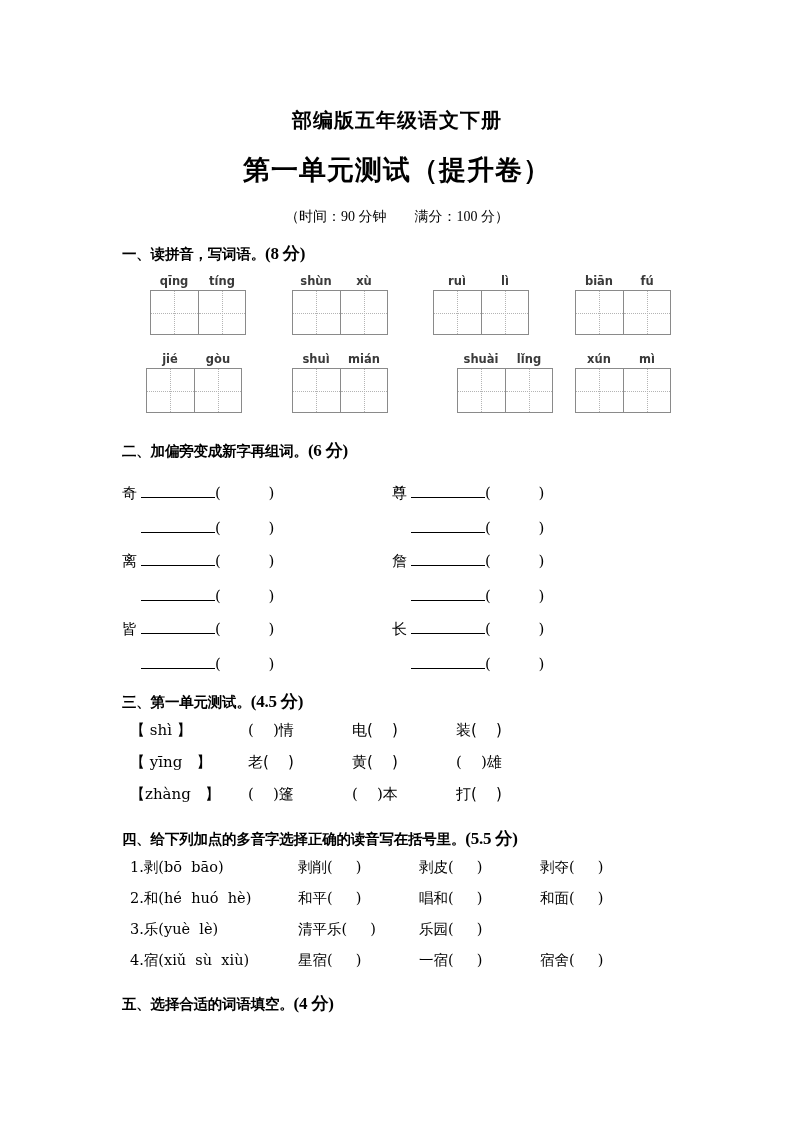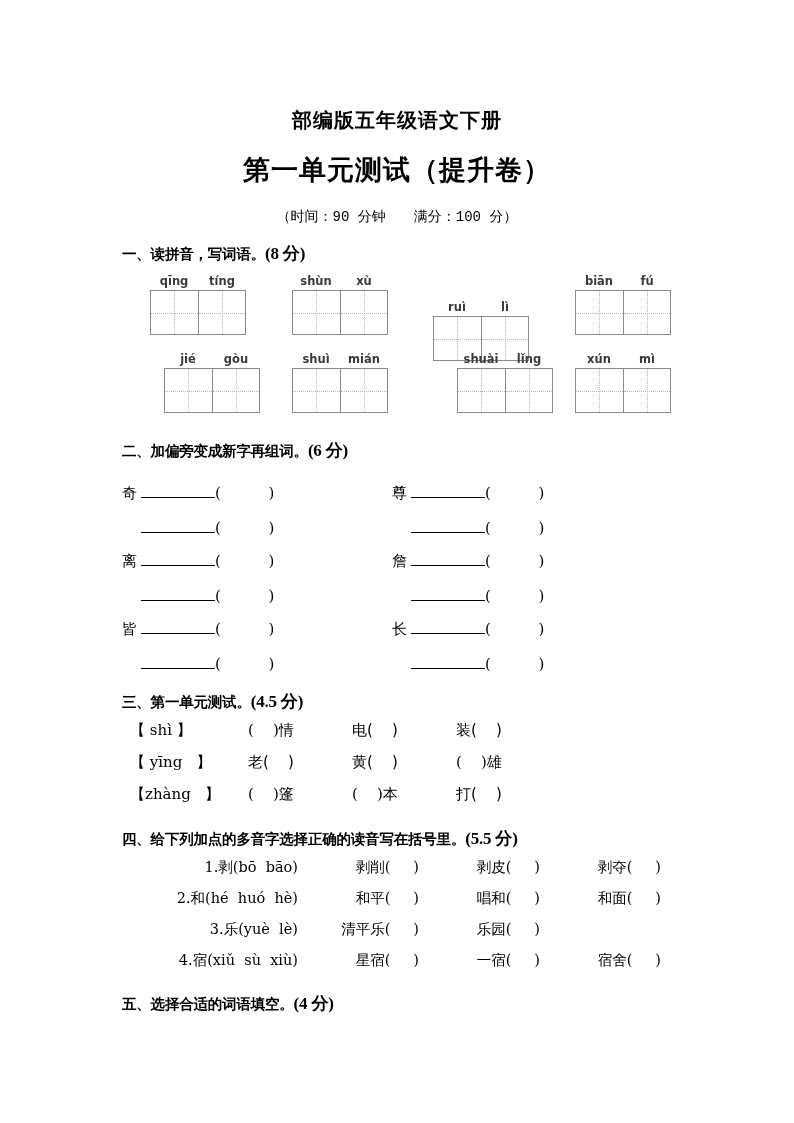--- a/index.html
+++ b/index.html
@@ -40,21 +40,21 @@
     letter-spacing: 1px;
     margin: 0;
     padding-top: 18px;
     font-family: "DejaVu Sans", "Liberation Sans", sans-serif;
   }
   .doc-meta {
     text-align: center;
     font-size: 14px;
     margin: 0;
     padding-top: 20px;
-    font-family: Liberation Mono, monospace;
+    font-family: Liberation Serif, serif;
   }
 
   
   .section-heading {
     font-size: 14.5px;
     font-weight: bold;
     margin: 0;
     padding: 0 0 0 110px;
     font-family: "DejaVu Sans", "Liberation Sans", sans-serif;
     letter-spacing: -0.2px;
@@ -186,21 +186,20 @@
   
   .polyphone-block {
     padding-left: 118px;
     font-size: 14.5px;
     font-family: "DejaVu Serif", "Liberation Serif", serif;
   }
   .pp-row {
     display: flex;
     align-items: baseline;
     height: 31px;
-    text-align: right;
   }
   .pp-head {
     width: 168px;
     white-space: pre;
     font-size: 14.5px;
   }
   .pp-head .han {
     font-family: "DejaVu Sans", "Liberation Sans", sans-serif;
   }
   .pp-item {
@@ -245,21 +244,21 @@
     <div class="grid-group" style="left:280px;">
       <div class="pinyin-label">
         <span>shùn</span>
         <span>xù</span>
       </div>
       <div class="tianzige">
         <div class="tz-cell"></div>
         <div class="tz-cell"></div>
       </div>
     </div>
-    <div class="grid-group" style="left:421px;margin-top:26px;">
+    <div class="grid-group" style="left:421px;">
       <div class="pinyin-label">
         <span>ruì</span>
         <span>lì</span>
       </div>
       <div class="tianzige">
         <div class="tz-cell"></div>
         <div class="tz-cell"></div>
       </div>
     </div>
     <div class="grid-group" style="left:563px;">
@@ -268,21 +267,21 @@
         <span>fú</span>
       </div>
       <div class="tianzige">
         <div class="tz-cell"></div>
         <div class="tz-cell"></div>
       </div>
     </div>
   </div>
 
   <div class="grid-row">
-    <div class="grid-group" style="left:152px;">
+    <div class="grid-group" style="left:134px;">
       <div class="pinyin-label">
         <span>jié</span>
         <span>gòu</span>
       </div>
       <div class="tianzige">
         <div class="tz-cell"></div>
         <div class="tz-cell"></div>
       </div>
     </div>
     <div class="grid-group" style="left:280px;">

